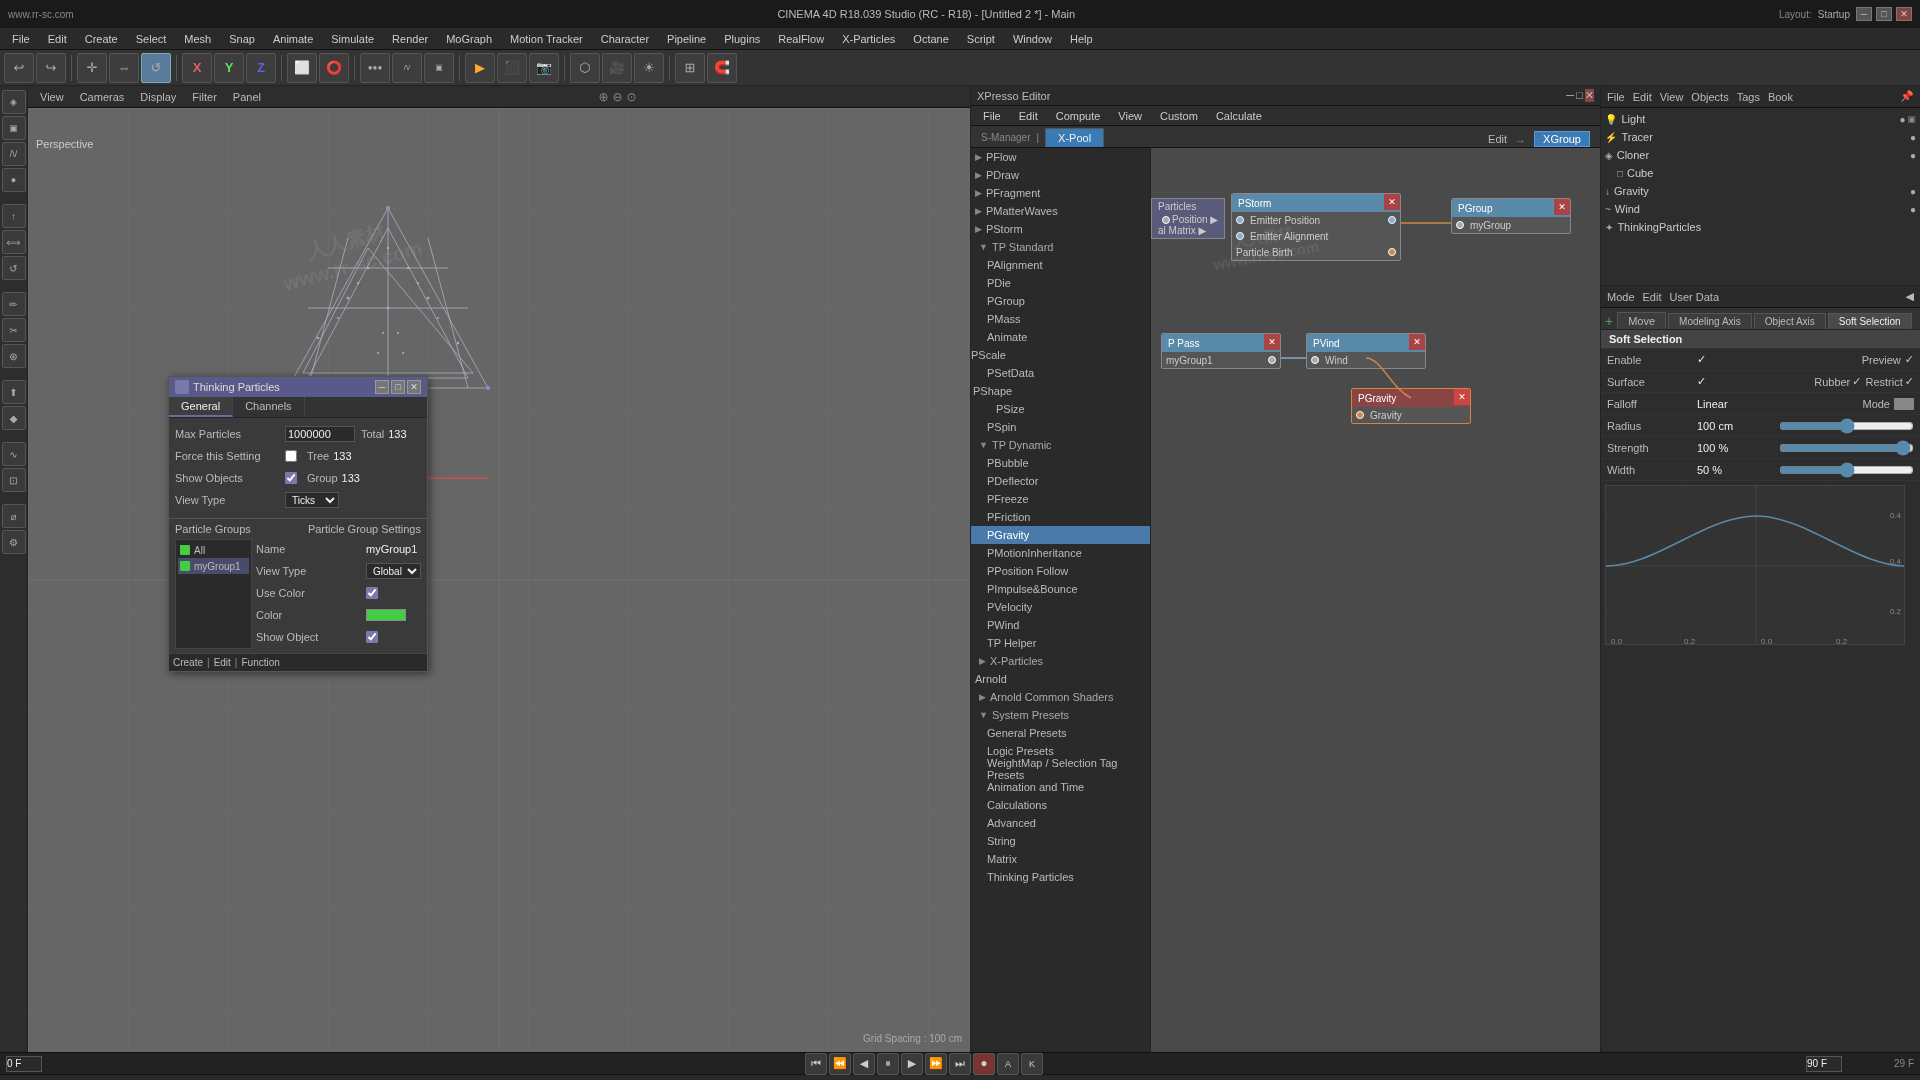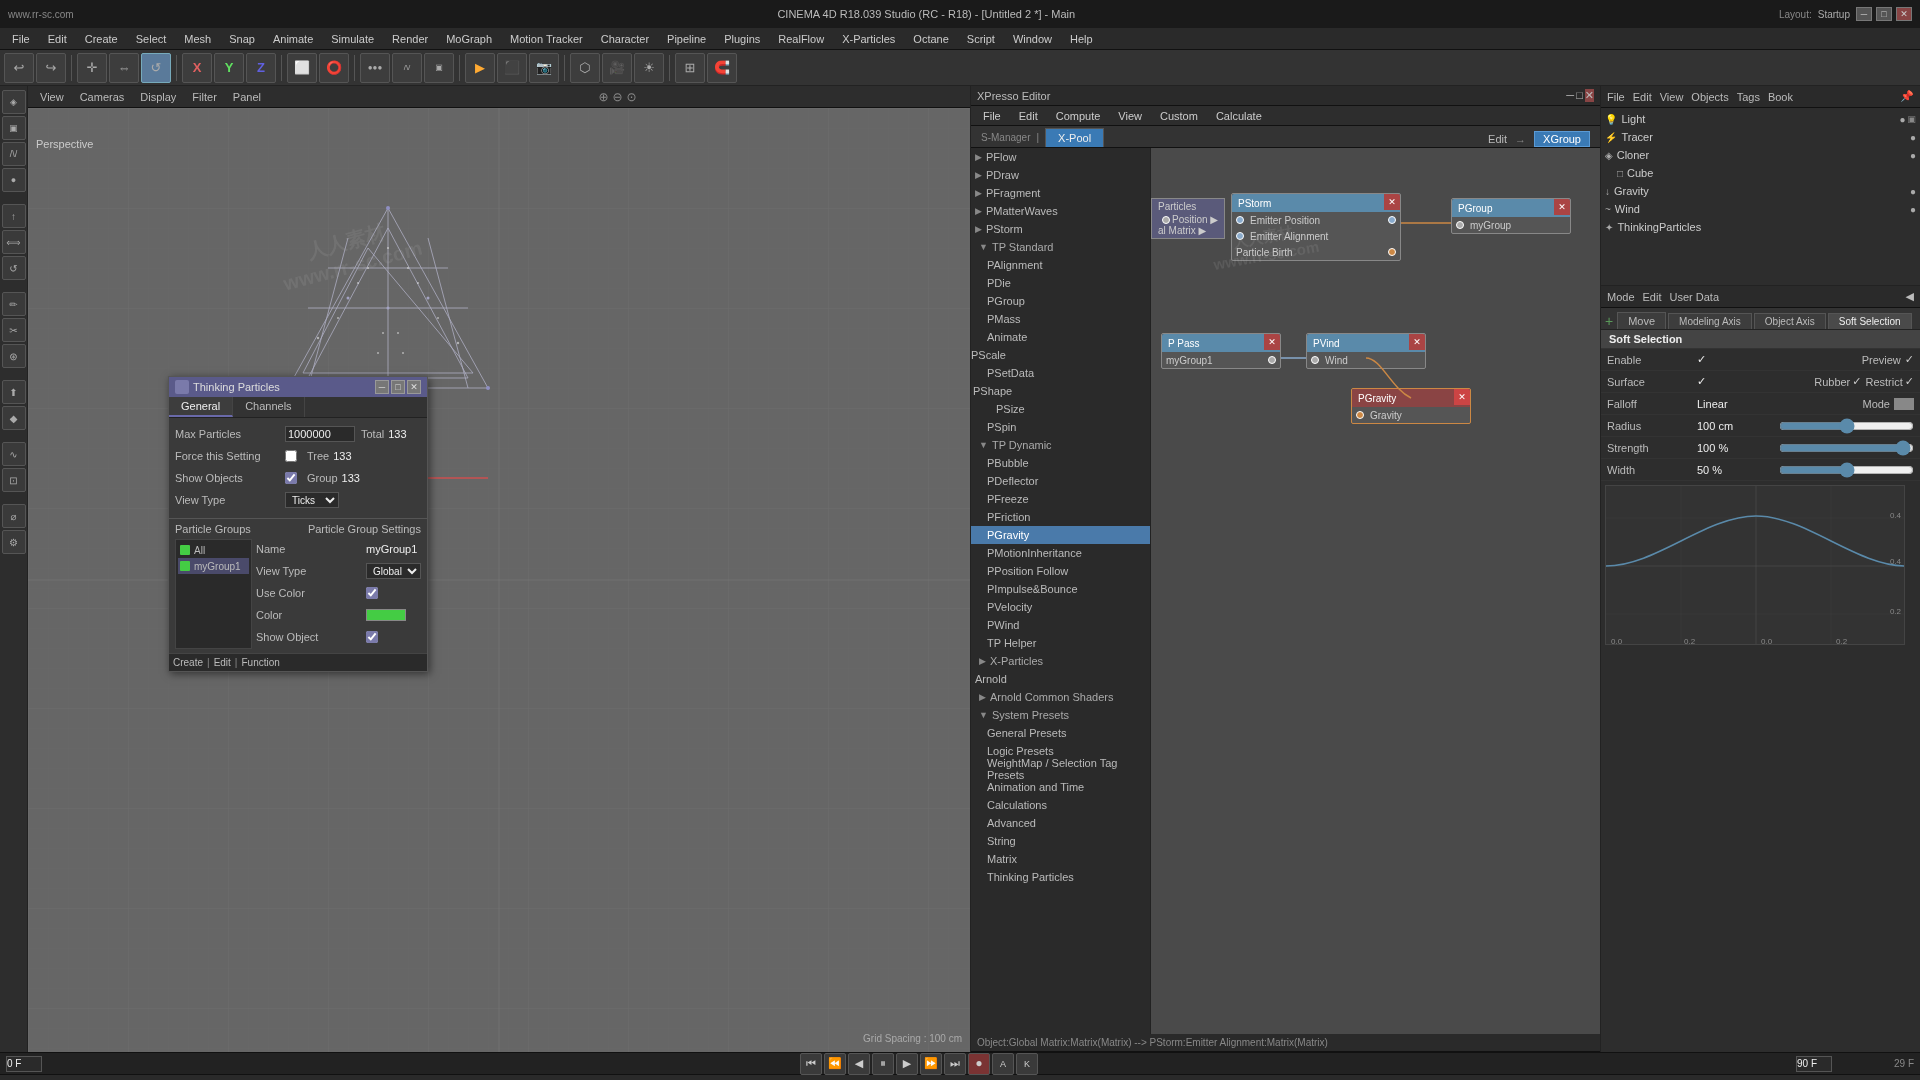--- a/index.html
+++ b/index.html
@@ -1027,23 +1027,20 @@
 
           <path d="M 130 210 C 145 210 145 210 155 210" stroke="#88aacc" stroke-width="1.5" fill="none"></path>
 
           <path d="M 215 210 C 230 210 240 240 260 250" stroke="#cc8844" stroke-width="1.5" fill="none"></path>
         </svg>
 
         <div class="watermark" style="top:80px;left:60px;font-size:15px;transform:rotate(-10deg);">人人素材<br>www.rr-sc.com</div>
       </div>
     </div>
 
-    <div id="anim-status">
-      <span>Object:Global Matrix:Matrix(Matrix) --&gt; PStorm:Emitter Alignment:Matrix(Matrix)</span>
-    </div>
   </div>
 
   <div id="right-panel">
 
     <div id="right-top">
       <div id="object-manager-header">
         <span class="om-menu">File</span>
         <span class="om-menu">Edit</span>
         <span class="om-menu">View</span>
         <span class="om-menu">Objects</span>
@@ -1199,21 +1196,21 @@
       <div class="pb-btn">⏪</div>
       <div class="pb-btn">◀</div>
       <div class="pb-btn">⏸</div>
       <div class="pb-btn">▶</div>
       <div class="pb-btn">⏩</div>
       <div class="pb-btn">⏭</div>
       <div class="pb-btn red">⏺</div>
       <div class="pb-btn" style="font-size:9px;">A</div>
       <div class="pb-btn" style="font-size:9px;">K</div>
     </div>
-    <div style="display:flex;align-items:center;gap:14px;">
+    <div style="display:flex;align-items:center;gap:4px;">
       <input type="text" value="90 F" style="background: rgb(42, 42, 42); border: 1px solid rgb(85, 85, 85); color: rgb(238, 238, 238); width: 36px; height: 16px; font-size: 10px;">
       <span style="color:#888;font-size:10px;margin-left:48px;">29 F</span>
     </div>
   </div>
 
   <div id="timeline-ruler">
     <svg width="100%" height="18">
       <rect width="100%" height="18" fill="#2a2a2a"></rect>
       <g fill="#888" font-size="9">
         <text x="5" y="12">0</text>

